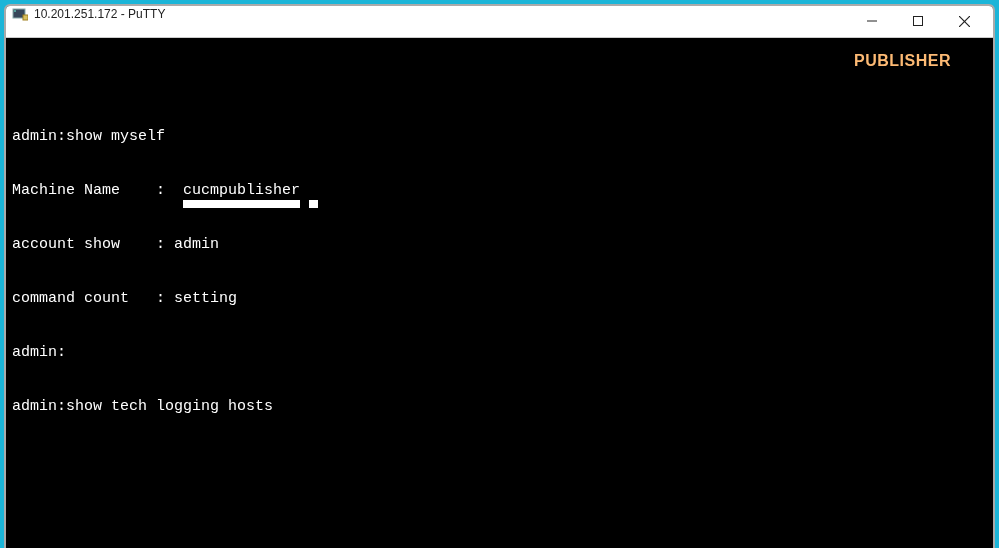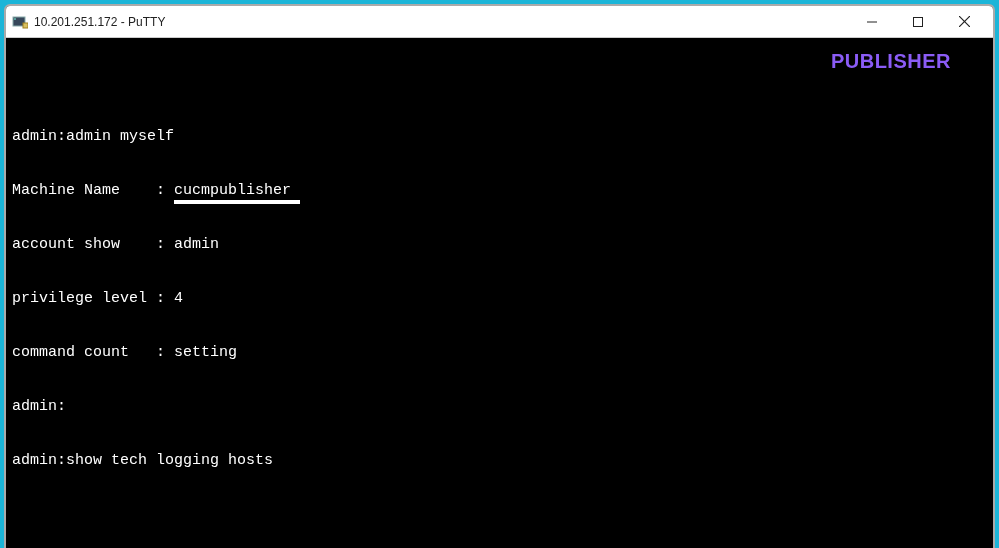--- a/index.html
+++ b/index.html
@@ -16,21 +16,21 @@
       background: #000;
       border: 2px solid #aaa;
       border-radius: 6px 6px 0 0;
       overflow: hidden;
       position: relative;
     }
     .title-bar {
       background: #fff;
       height: 32px;
       display: flex;
-      align-items: center;
+      align-items: flex-start;
       padding: 0 6px;
       border-bottom: 1px solid #ccc;
       justify-content: space-between;
     }
     .title-left {
       display: flex;
       align-items: center;
       gap: 6px;
     }
     .title-icon {
@@ -67,29 +67,30 @@
       padding: 18px 6px 18px 6px;
       min-height: 504px;
       position: relative;
       font-family: "Courier New", monospace;
       white-space: pre;
     }
     .publisher-label {
       position: absolute;
       top: 14px;
       right: 42px;
-      color: #8b5cf6;
+      color: #fdba74;
       font-family: Arial, sans-serif;
-      font-size: 20px;
+      font-size: 16px;
       font-weight: bold;
       letter-spacing: 0.5px;
     }
     .u-blue {
-      border-bottom: 4px solid #ffffff;
+      border-bottom: 8px solid #ffffff;
       padding-bottom: 1px;
+      margin-left: 9px;
     }
     .scrollbar {
       position: absolute;
       right: 0;
       top: 32px;
       bottom: 0;
       width: 16px;
       background: #f0f0f0;
     }
     .line { display: block; white-space: pre; }
@@ -127,24 +128,23 @@
           </svg>
       </div>
     </div>
   </div>
 
   <div class="scrollbar"></div>
 
   <div class="terminal">
     <div class="publisher-label">PUBLISHER</div>
 
-    <span class="line"><span>admin:</span><span>admin myself</span></span>
+    <span class="line"><span>admin:</span><span>show myself</span></span>
     <span class="line"><span>Machine Name    : </span><span class="u-blue">cucmpublisher</span><span class="u-blue"> </span></span>
     <span class="line">account show    : admin</span>
-    <span class="line">privilege level : 4</span>
     <span class="line">command count   : setting</span>
     <span class="line">admin:</span>
     <span class="line"><span>admin:</span><span>show tech logging hosts</span></span>
     
     
     
     
     
     
     

